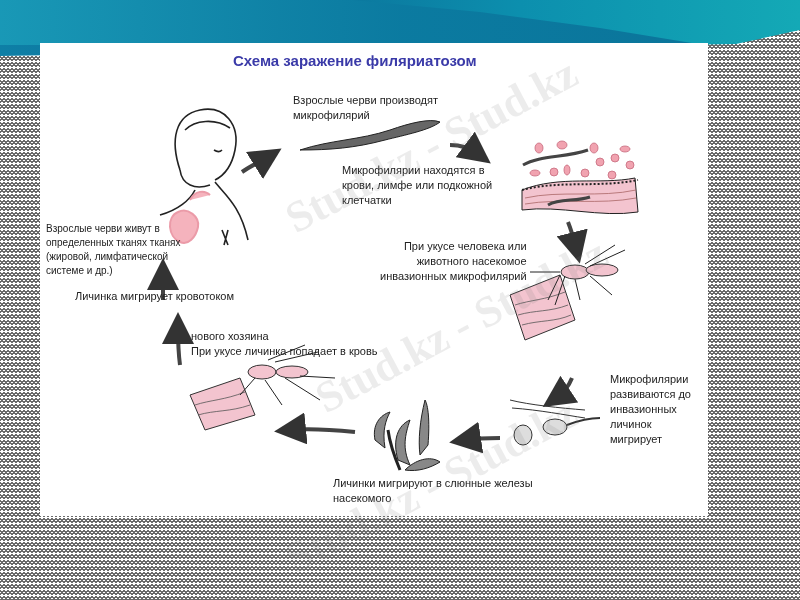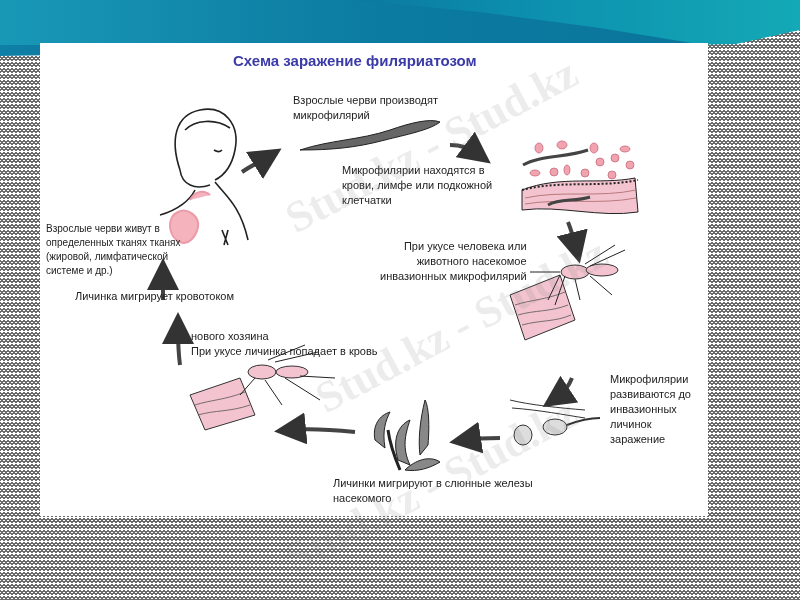--- a/index.html
+++ b/index.html
@@ -159,21 +159,21 @@
   <div>При укусе человека или</div>
   <div>животного насекомое</div>
   <div>инвазионных микрофилярий</div>
 </div>
 
 <div class="label" style="left:610px; top:372px;">
   <div>Микрофилярии</div>
   <div>развиваются до</div>
   <div>инвазионных</div>
   <div>личинок</div>
-  <div>заражение</div>
+  <div>мигрирует</div>
 </div>
 
 <div class="label" style="left:333px; top:476px;">
   <div>Личинки мигрируют в слюнные железы</div>
   <div>насекомого</div>
 </div>
 
 <div class="label" style="left:191px; top:329px;">
   <div>нового хозяина</div>
   <div>При укусе личинка попадает в кровь</div>

